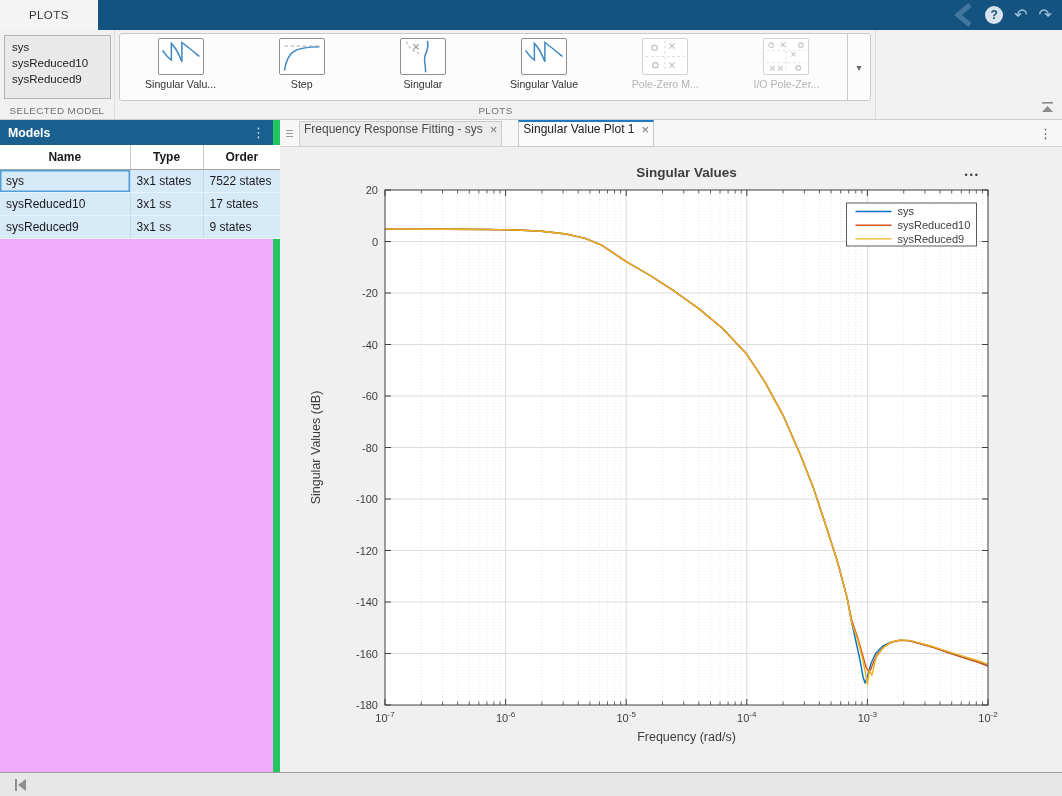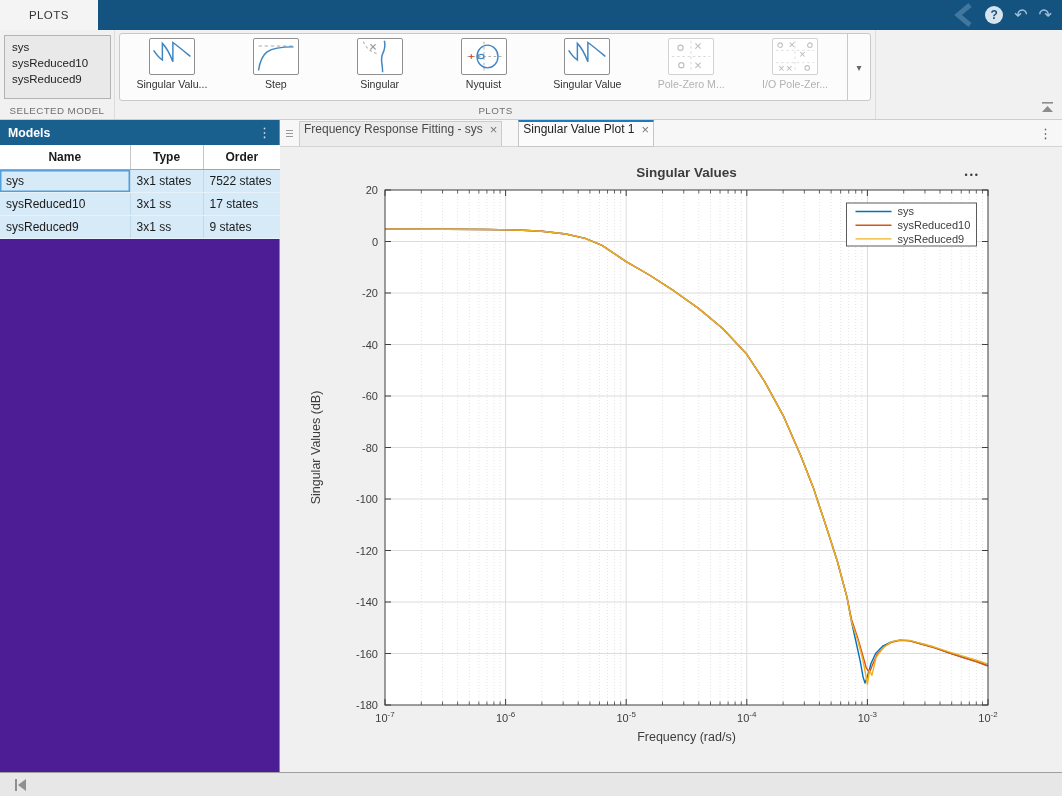--- a/index.html
+++ b/index.html
@@ -23,21 +23,21 @@
   .gallery-box{position:absolute;left:3px;top:3px;width:752px;height:68px;background:#fcfcfc;border:1px solid #c9c9c9;border-radius:3px;display:flex}
   .gal-item{flex:1 1 0;min-width:0;display:flex;flex-direction:column;align-items:center;padding-top:4px;cursor:pointer}
   .gal-icon{width:46px;height:37px;border:1px solid #8f8f8f;border-radius:2px;background:#fff;display:flex;align-items:center;justify-content:center}
   .gal-label{font-size:10.6px;color:#333;margin-top:3px;white-space:nowrap}
   .gal-item.disabled .gal-icon{border-color:#d2d2d2}
   .gal-item.disabled .gal-label{color:#b2b2b2}
   .gal-drop{width:23px;border-left:1px solid #c9c9c9;display:flex;align-items:center;justify-content:center;color:#666;font-size:10px;cursor:pointer}
   .ribbon-collapse{position:absolute;right:7px;bottom:5px;cursor:pointer}
 
   
-  .left-panel{position:absolute;left:0;top:120px;width:280px;height:652px;background:#4c1d95;border-right:1px solid #22c55e}
+  .left-panel{position:absolute;left:0;top:120px;width:280px;height:652px;background:#f0abfc;border-right:7px solid #22c55e}
   .panel-header{height:25px;background:#1a608f;color:#fff;display:flex;align-items:center;padding:0 8px;font-size:12.3px;font-weight:bold}
   .panel-header .dots{margin-left:auto;color:#d7e5f0;font-size:13px;font-weight:normal;cursor:pointer}
   table.models{border-collapse:collapse;width:100%;table-layout:fixed;font-size:12px;color:#1a1a1a}
   table.models th{text-align:center;font-weight:bold;background:#fff;border-right:1px solid #c6c6c6;border-bottom:1px solid #a4a4a4;padding:5px 6px}
   table.models th:last-child{border-right:none}
   table.models td{background:#d6eaf8;border-right:1px solid #c3d9ea;border-bottom:1px solid #e8f2fa;padding:3px 6px;height:23px}
   table.models td:last-child{border-right:none}
   .sel-cell{box-shadow:inset 0 0 0 1.5px #51a0dc}
 
   
@@ -117,31 +117,20 @@
           <span class="gal-icon">
             <svg class="icsvg" width="44" height="35" viewBox="0 0 48 40">
                 <path d="M5 3 C8 11 15 16 23 17" fill="none" stroke="#ababab" stroke-width="1.2" stroke-dasharray="3 3"></path>
                 <path d="M13 6 l6 6 M19 6 l-6 6" stroke="#9f9f9f" stroke-width="1.3"></path>
                 <path d="M27 38 C27 28 24 23 27 17 C30 11 30 6 29 2" fill="none" stroke="#3e87c3" stroke-width="1.7"></path>
               </svg>
           </span>
           <span class="gal-label">Singular</span>
         </div>
 
-        <div class="gal-item">
-          <span class="gal-icon">
-            <svg class="icsvg" width="44" height="35" viewBox="0 0 48 40">
-                <path d="M24 3 V37 M5 20 H45" fill="none" stroke="#ababab" stroke-width="1.1" stroke-dasharray="3 3"></path>
-                <ellipse cx="28" cy="20" rx="12" ry="13" fill="none" stroke="#3e87c3" stroke-width="1.6"></ellipse>
-                <path d="M16.5 20 C18 16.5 24 17 24 20 C24 23 18 23.5 16.5 20" fill="none" stroke="#3e87c3" stroke-width="1.4"></path>
-                <path d="M7 20 h5 M9.5 17.5 v5" stroke="#d9531e" stroke-width="1.4"></path>
-              </svg>
-          </span>
-          <span class="gal-label">Nyquist</span>
-        </div>
 
         <div class="gal-item">
           <span class="gal-icon">
             <svg class="icsvg" width="44" height="35" viewBox="0 0 48 40">
                 <path d="M3 13 C7 19 10 22 13 24 L13 5 C18 10 22 18 25 26 L25 4 C32 9 39 15 45 20" fill="none" stroke="#3e87c3" stroke-width="1.7"></path>
               </svg>
           </span>
           <span class="gal-label">Singular Value</span>
         </div>
 

